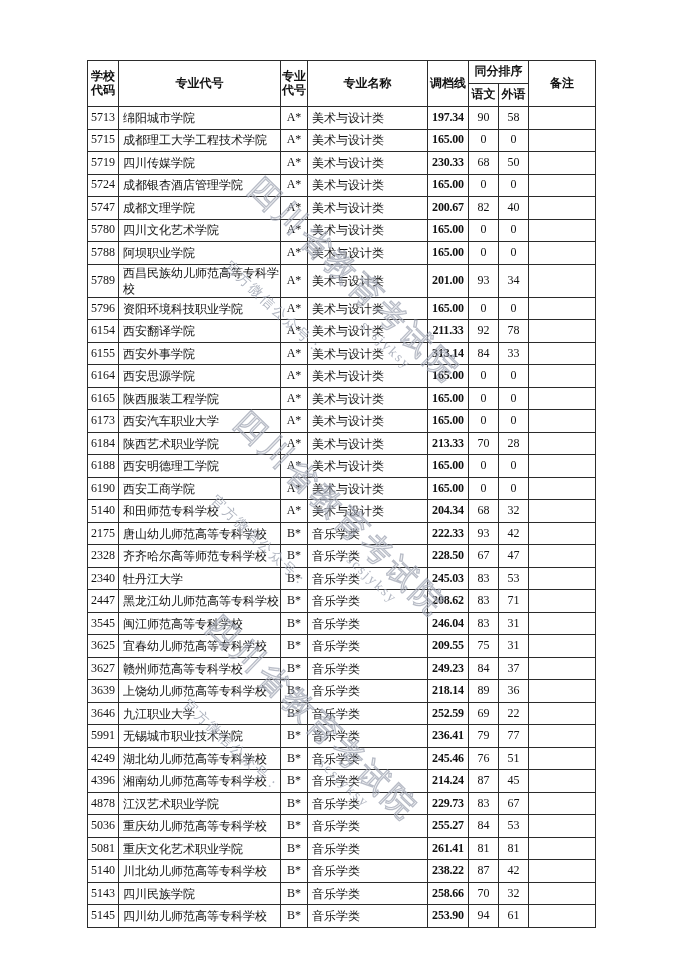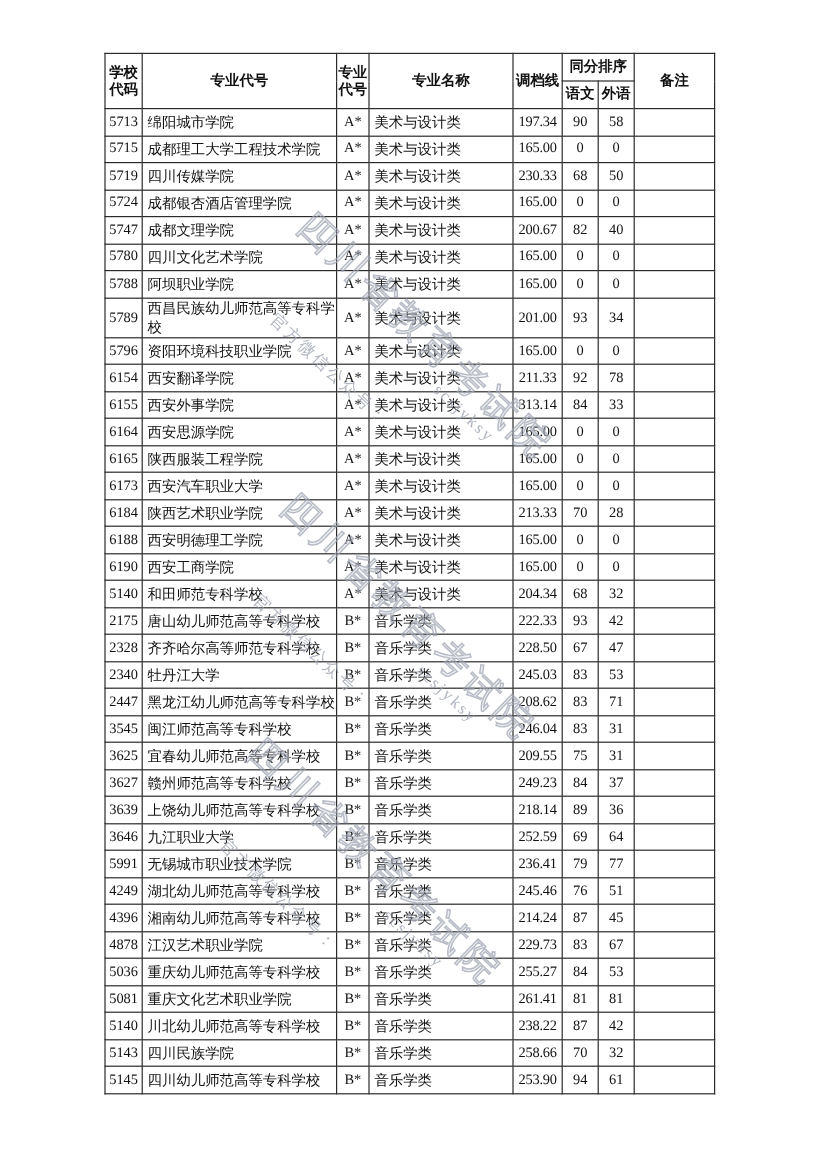--- a/index.html
+++ b/index.html
@@ -10,21 +10,21 @@
     background: #ffffff;
     overflow: hidden;
     font-family: "Liberation Serif", "DejaVu Serif", serif;
     color: #111111;
   }
 
   
   table.score-table {
     position: absolute;
     left: 87px;
-    top: 44px;
+    top: 60px;
     width: 508px;
     border-collapse: collapse;
     table-layout: fixed;
   }
   .score-table th, .score-table td {
     border: 1px solid #2b2b2b;
     font-size: 12px;
     text-align: center;
     vertical-align: middle;
     padding: 0;
@@ -39,21 +39,21 @@
   .score-table td {
     height: 21.5px;
     line-height: 1.3;
   }
   td.c-school, td.c-major {
     text-align: left;
     padding-left: 4px;
     padding-right: 1px;
     line-height: 1.35;
   }
-  td.c-cutoff { font-weight: normal; letter-spacing: -0.2px; text-align: center; }
+  td.c-cutoff { font-weight: bold; letter-spacing: -0.2px; text-align: center; }
 
   
   .wm {
     position: absolute;
     white-space: nowrap;
     pointer-events: none;
     transform-origin: 0 0;
     z-index: 5;
     font-family: "Liberation Serif", "DejaVu Serif", serif;
   }
@@ -372,21 +372,21 @@
       <td class="c-for">36</td>
       <td class="c-rem"></td>
     </tr>
         <tr>
       <td class="c-code">3646</td>
       <td class="c-school">九江职业大学</td>
       <td class="c-mcode">B*</td>
       <td class="c-major">音乐学类</td>
       <td class="c-cutoff">252.59</td>
       <td class="c-chn">69</td>
-      <td class="c-for">64</td>
+      <td class="c-for">22</td>
       <td class="c-rem"></td>
     </tr>
         <tr>
       <td class="c-code">5991</td>
       <td class="c-school">无锡城市职业技术学院</td>
       <td class="c-mcode">B*</td>
       <td class="c-major">音乐学类</td>
       <td class="c-cutoff">236.41</td>
       <td class="c-chn">79</td>
       <td class="c-for">77</td>

